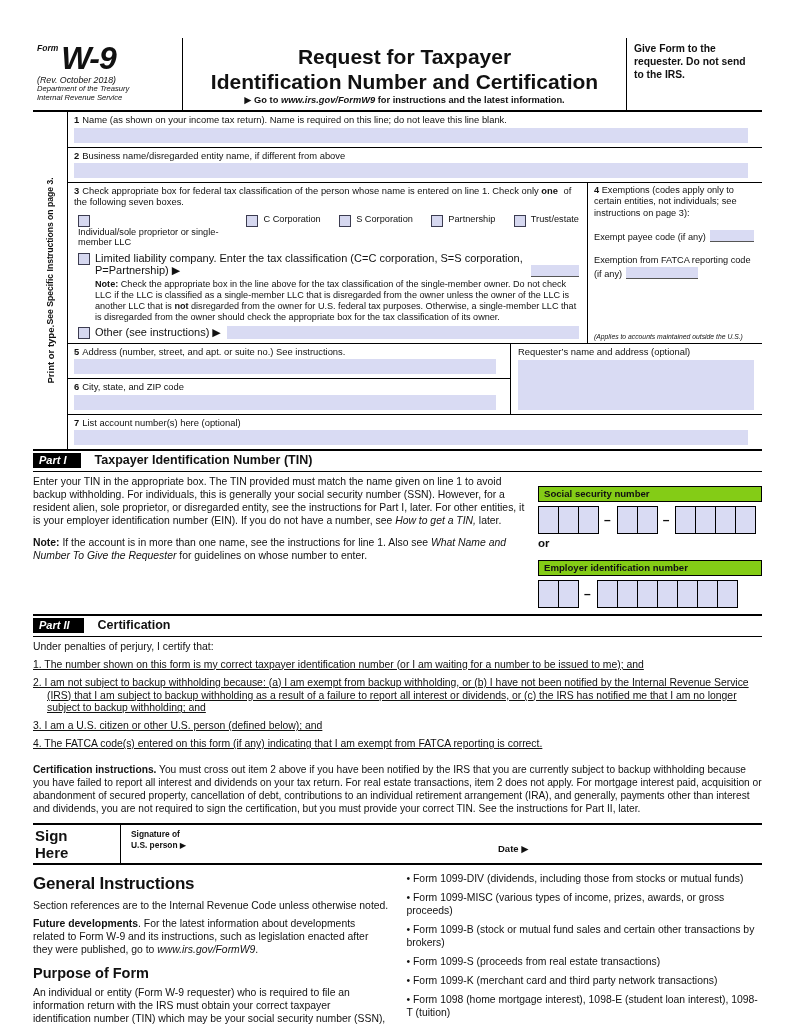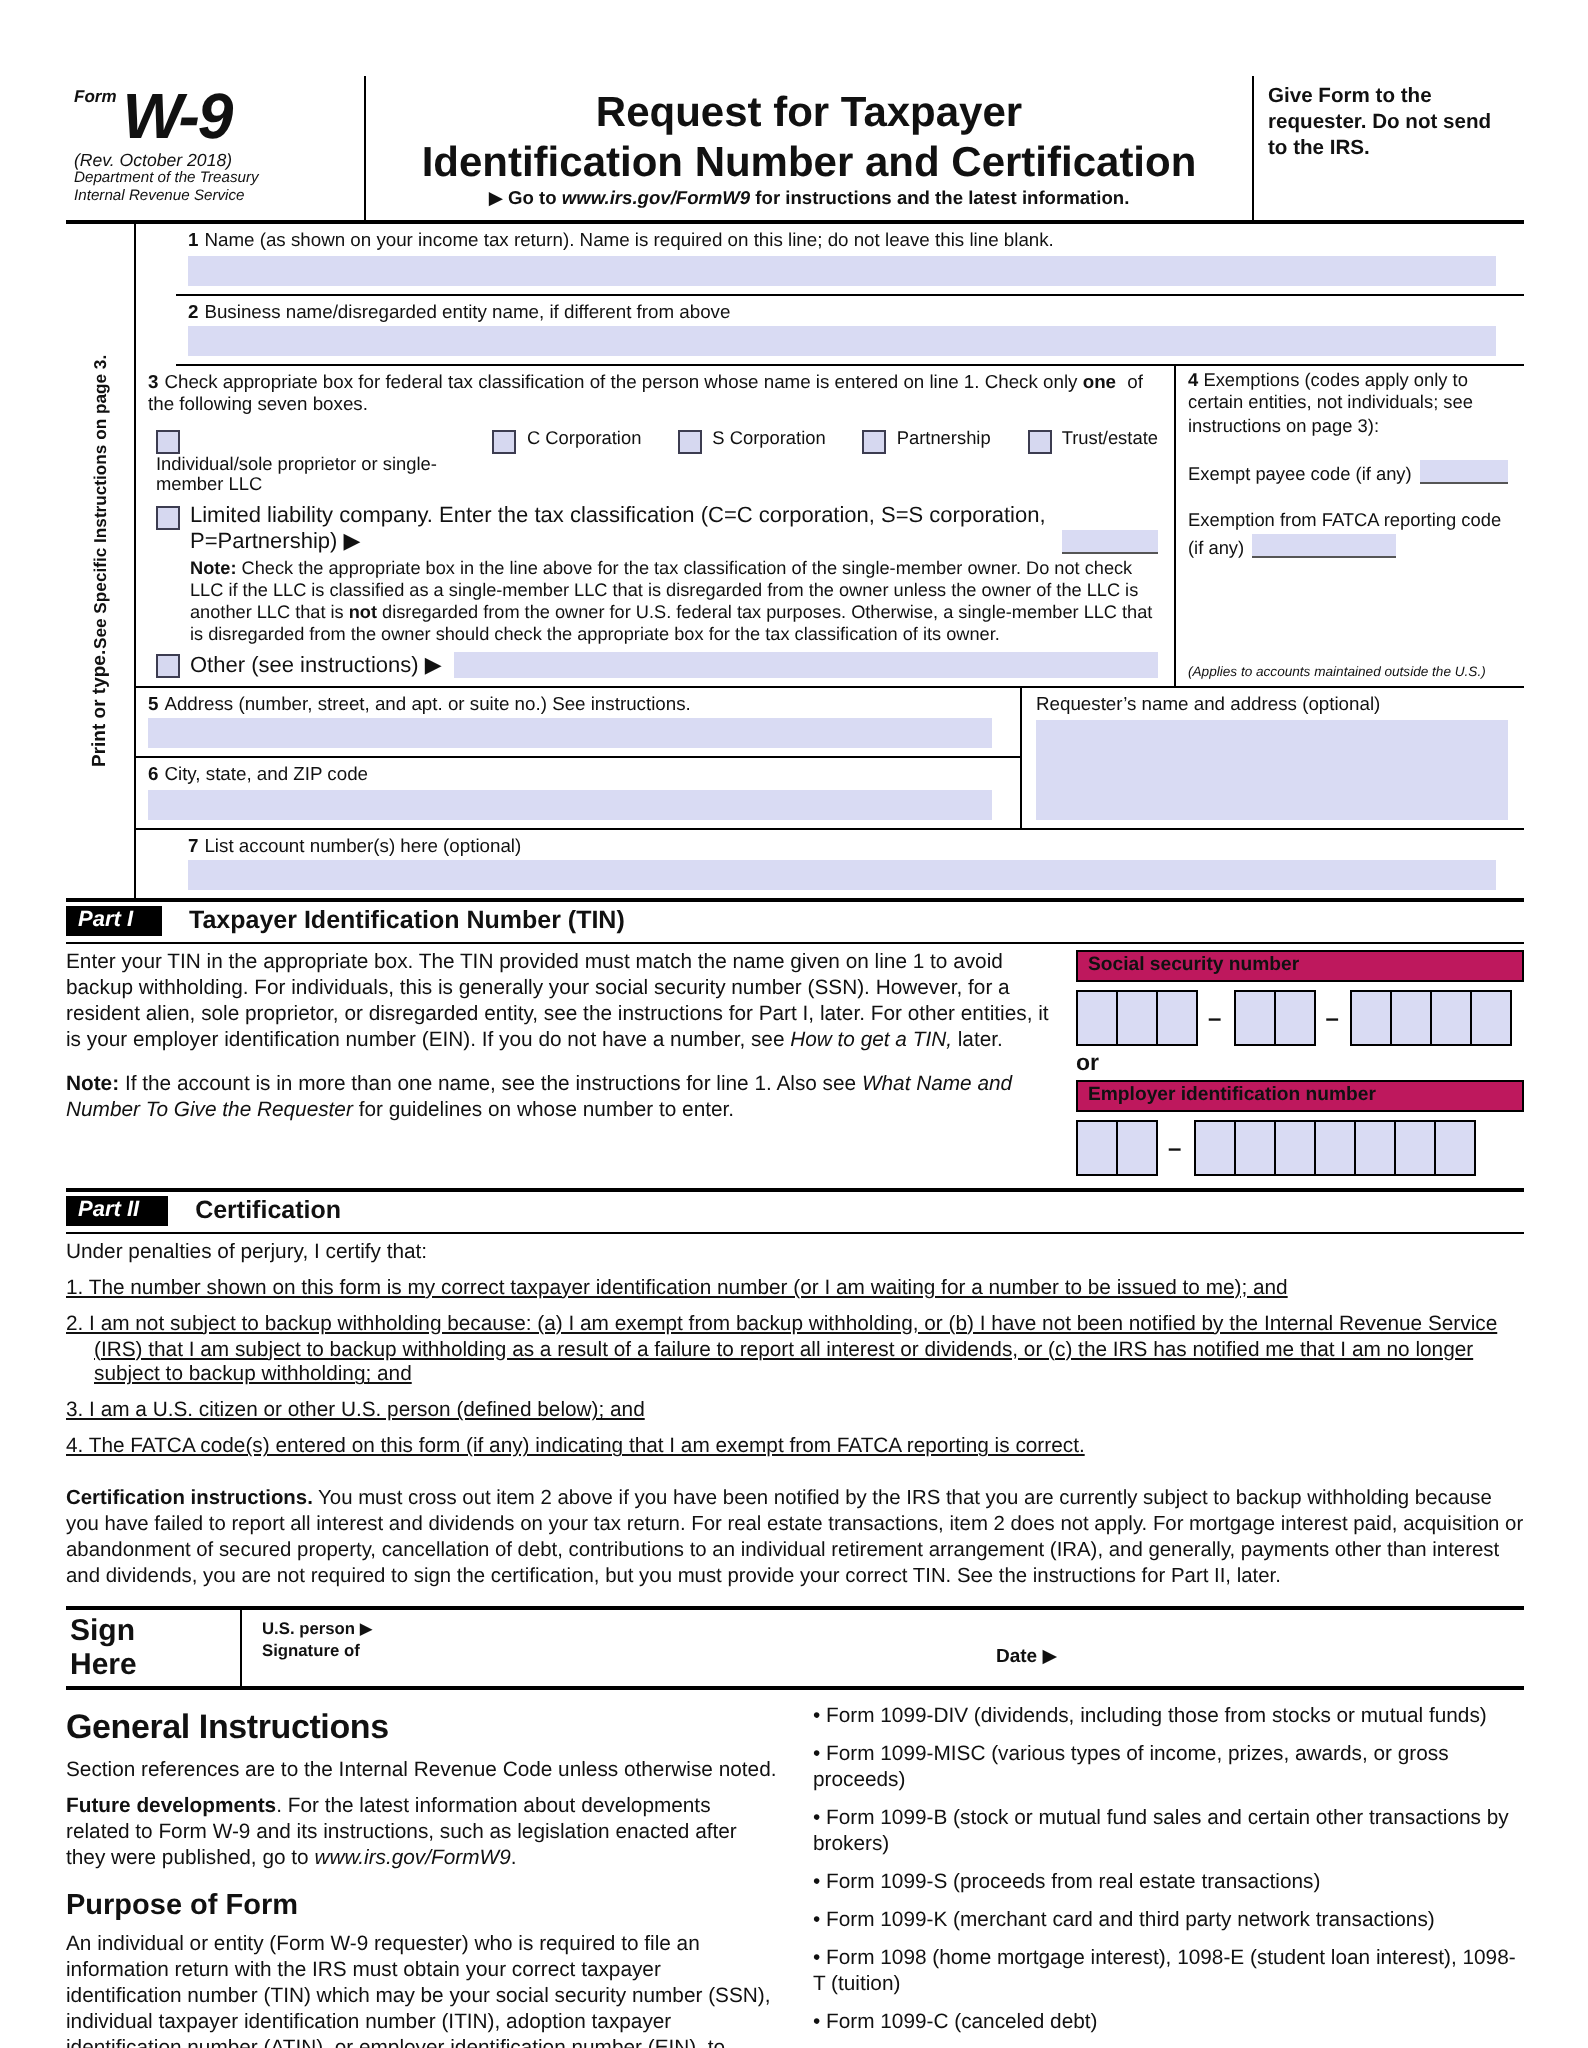--- a/index.html
+++ b/index.html
@@ -22,21 +22,21 @@
   .hdr-right { width:136px; border-left:1.5px solid #000; padding:5px 4px 3px 7px; font-size:10.3px; font-weight:bold; line-height:1.25; }
 
   
   .form-main { display:flex; border-bottom:2.5px solid #000; }
   .side { width:34px; position:relative; }
   .vert { position:absolute; inset:0; display:flex; align-items:center; justify-content:center;
           writing-mode:vertical-rl; transform:rotate(180deg); text-align:center; }
   .v1 { font-size:9.5px; font-weight:bold; }
   .v2 { font-size:8.6px; font-weight:bold; }
   .rows { flex:1; border-left:1.5px solid #000; }
-  .frow { border-bottom:1.2px solid #000; padding:2px 8px 3px 6px;margin-left:20px; }
+  .frow { border-bottom:1.2px solid #000; padding:2px 8px 3px 6px; }
   .frow:last-child { border-bottom:none; }
   .flabel { font-size:9.4px; line-height:1.2; }
   .flabel b { margin-right:3px; }
   .finput { height:15px; background:#d9dbf3; margin:2px 6px 1px 0; }
 
   .row34 { display:flex; border-bottom:1.2px solid #000; }
   .c3 { flex:1; border-right:1.2px solid #000; padding:2px 6px 2px 6px; }
   .c4 { width:174px; padding:2px 6px 3px 6px; display:flex; flex-direction:column; }
   .cb-row { display:flex; justify-content:space-between; align-items:flex-start; margin:6px 2px 4px 4px; }
   .cb-item { display:flex; align-items:flex-start; font-size:9.2px; line-height:1.15; }
@@ -62,21 +62,21 @@
 
   
   .part-hdr { display:flex; align-items:center; border-bottom:1.6px solid #000; padding:2px 0 3px; }
   .part-tag { background:#000; color:#fff; font-weight:bold; font-style:italic; font-size:11px; padding:1px 14px 2px 6px; margin-right:14px; }
   .part-title { font-size:12.5px; font-weight:bold; }
   .p1-body { display:flex; border-bottom:2.5px solid #000; padding:3px 0 6px; }
   .p1-text { flex:1; font-size:10.4px; line-height:1.27; padding-right:10px; }
   .p1-text p + p { margin-top:8px; }
   .it { font-style:italic; }
   .p1-tin { width:224px; }
-  .tin-label { border:1.4px solid #000; font-size:9.6px; font-weight:bold; padding:1px 5px 2px; background:#be185d; }
+  .tin-label { border:1.4px solid #000; font-size:9.6px; font-weight:bold; padding:1px 5px 2px; background:#84cc16;margin-top:11px; }
   .cellrow { display:flex; align-items:center; margin-top:4px; }
   .cgroup { display:flex; }
   .cell { width:21px; height:28px; background:#d9dbf3; border:1px solid #000; margin-right:-1px; }
   .dash { font-weight:bold; font-size:12px; margin:0 6px; }
   .or { font-weight:bold; font-size:11.5px; margin:3px 0 2px; }
 
   .p2-body { font-size:10.4px; line-height:1.24; padding:4px 0 6px; }
   .p2-body .intro { margin-bottom:5px; }
   .p2-item { padding-left:14px; text-indent:-14px; margin-bottom:5px;text-decoration:underline; }
   .certp { font-size:10.2px; line-height:1.26; padding:2px 0 8px; }
@@ -289,22 +289,22 @@
   <div class="certp">
     <b>Certification instructions.</b><span> You must cross out item 2 above if you have been notified by the IRS that you are currently subject to backup withholding because you have failed to report all interest and dividends on your tax return. For real estate transactions, item 2 does not apply. For mortgage interest paid, acquisition or abandonment of secured property, cancellation of debt, contributions to an individual retirement arrangement (IRA), and generally, payments other than interest and dividends, you are not required to sign the certification, but you must provide your correct TIN. See the instructions for Part II, later.</span>
   </div>
 
   <div class="sign-row">
     <div class="sign-label">
       <div>Sign</div>
       <div>Here</div>
     </div>
     <div class="sig-area">
+      <div>Signature of</div>
       <div>U.S. person ▶</div>
-      <div>Signature of</div>
     </div>
     <div class="date-area">
       <span>Date ▶</span>
     </div>
   </div>
 
   <div class="cols">
     <div class="col">
       <div class="gi-h">General Instructions</div>
       <p>Section references are to the Internal Revenue Code unless otherwise noted.</p>

